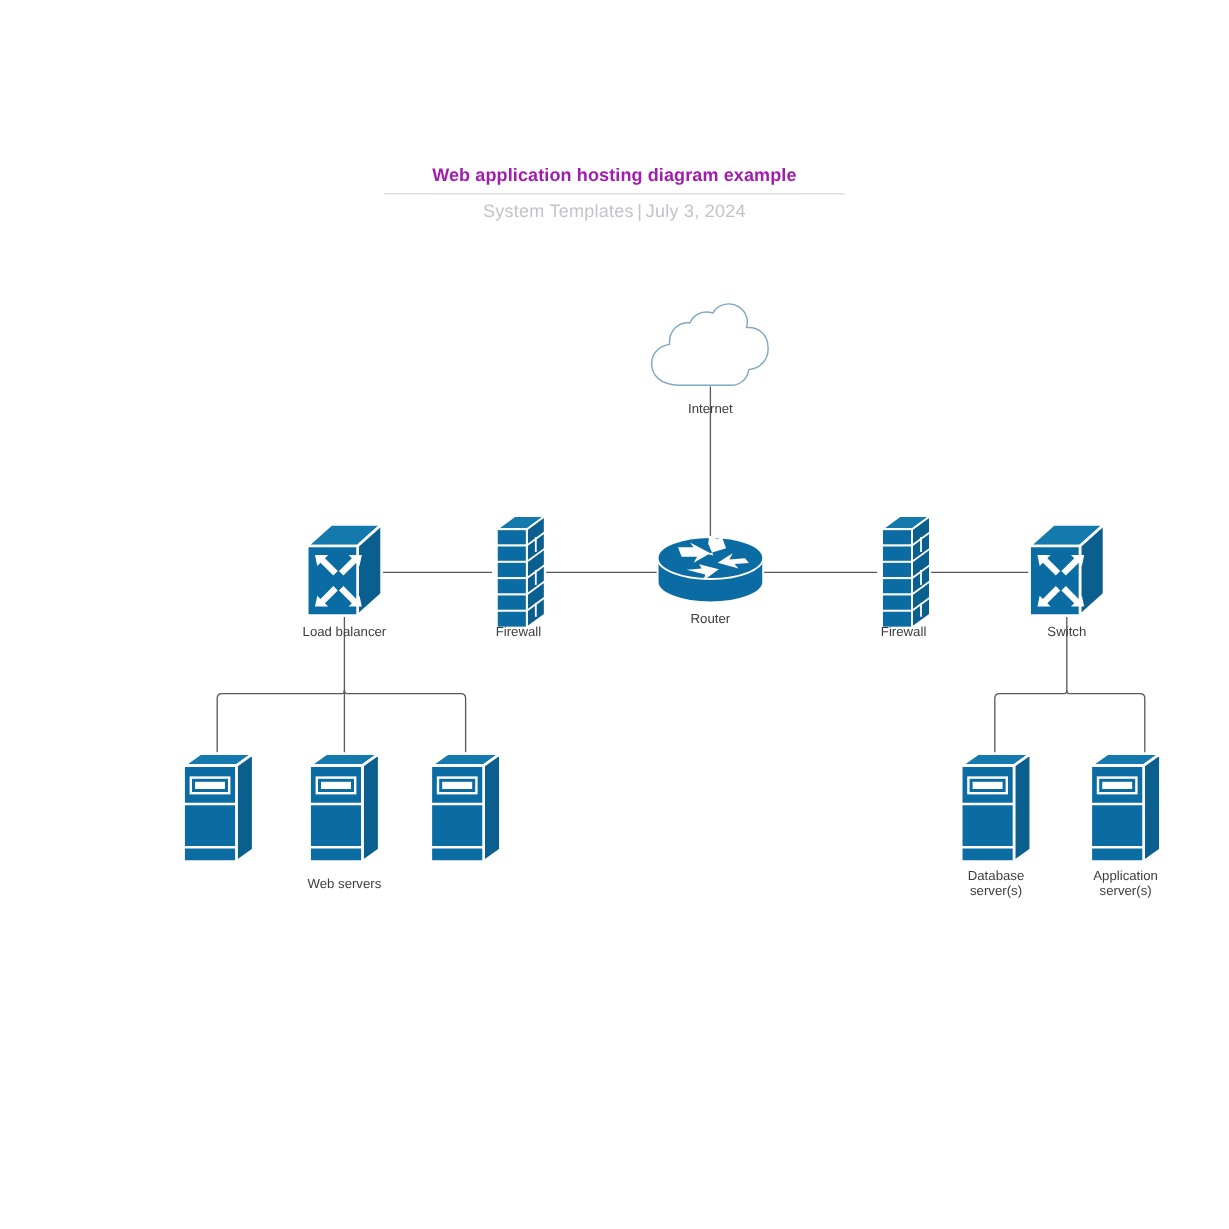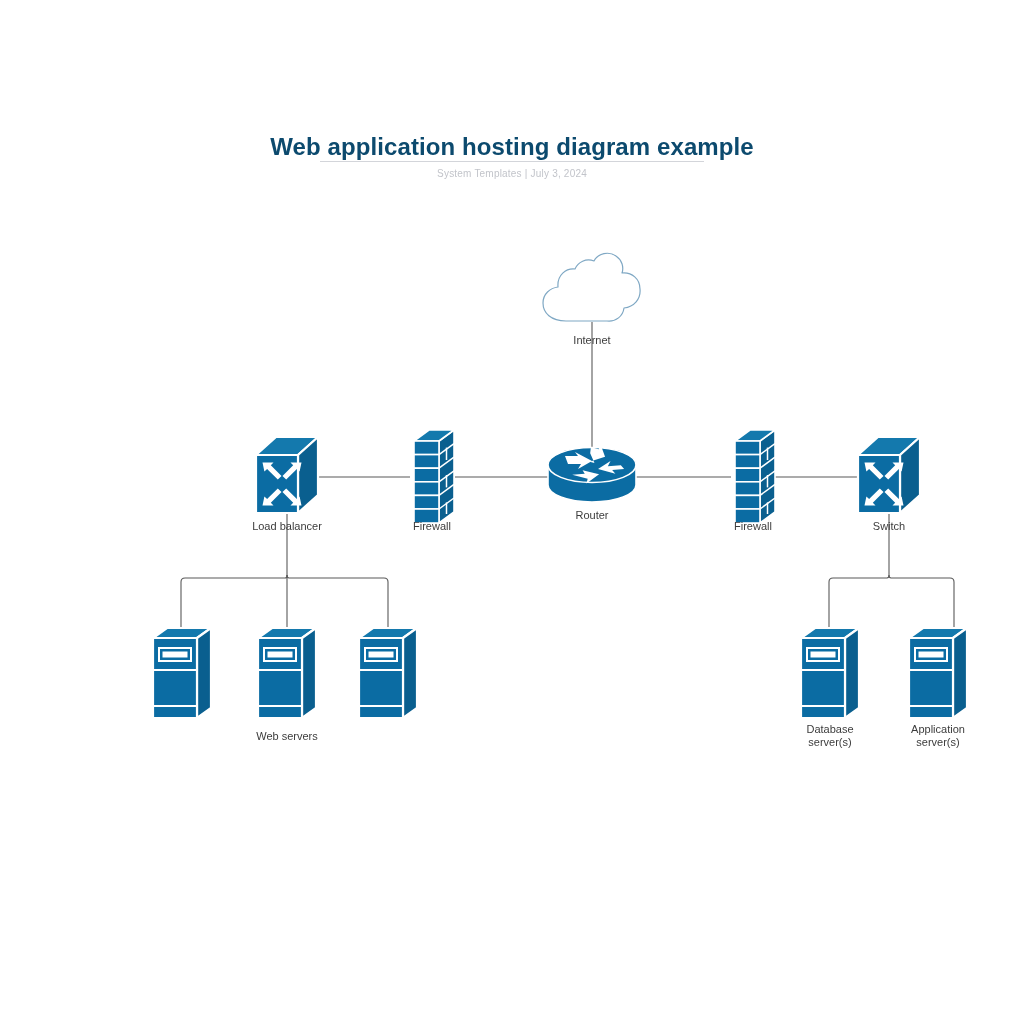--- a/index.html
+++ b/index.html
@@ -19,34 +19,34 @@
     height: 1024px;
   }
   .header {
     position: absolute;
     left: 0;
     top: 136px;
     width: 1024px;
     text-align: center;
   }
   .doc-title {
-    font-size: 24px;
+    font-size: 15px;
     font-weight: bold;
-    color: #0c4a6e;
+    color: #a21caf;
     letter-spacing: 0.1px;
     line-height: 22px;
   }
   .title-rule {
     width: 384px;
     height: 1px;
     background: #d3d5da;
     margin: 3px auto 0 auto;
   }
   .doc-sub {
-    font-size: 10px;
+    font-size: 15px;
     color: #c2c4ca;
     margin-top: 6px;
     letter-spacing: 0.2px;
   }
   .doc-sub .sep {
     padding: 0 3px;
   }
   svg.diagram {
     position: absolute;
     left: 0;

